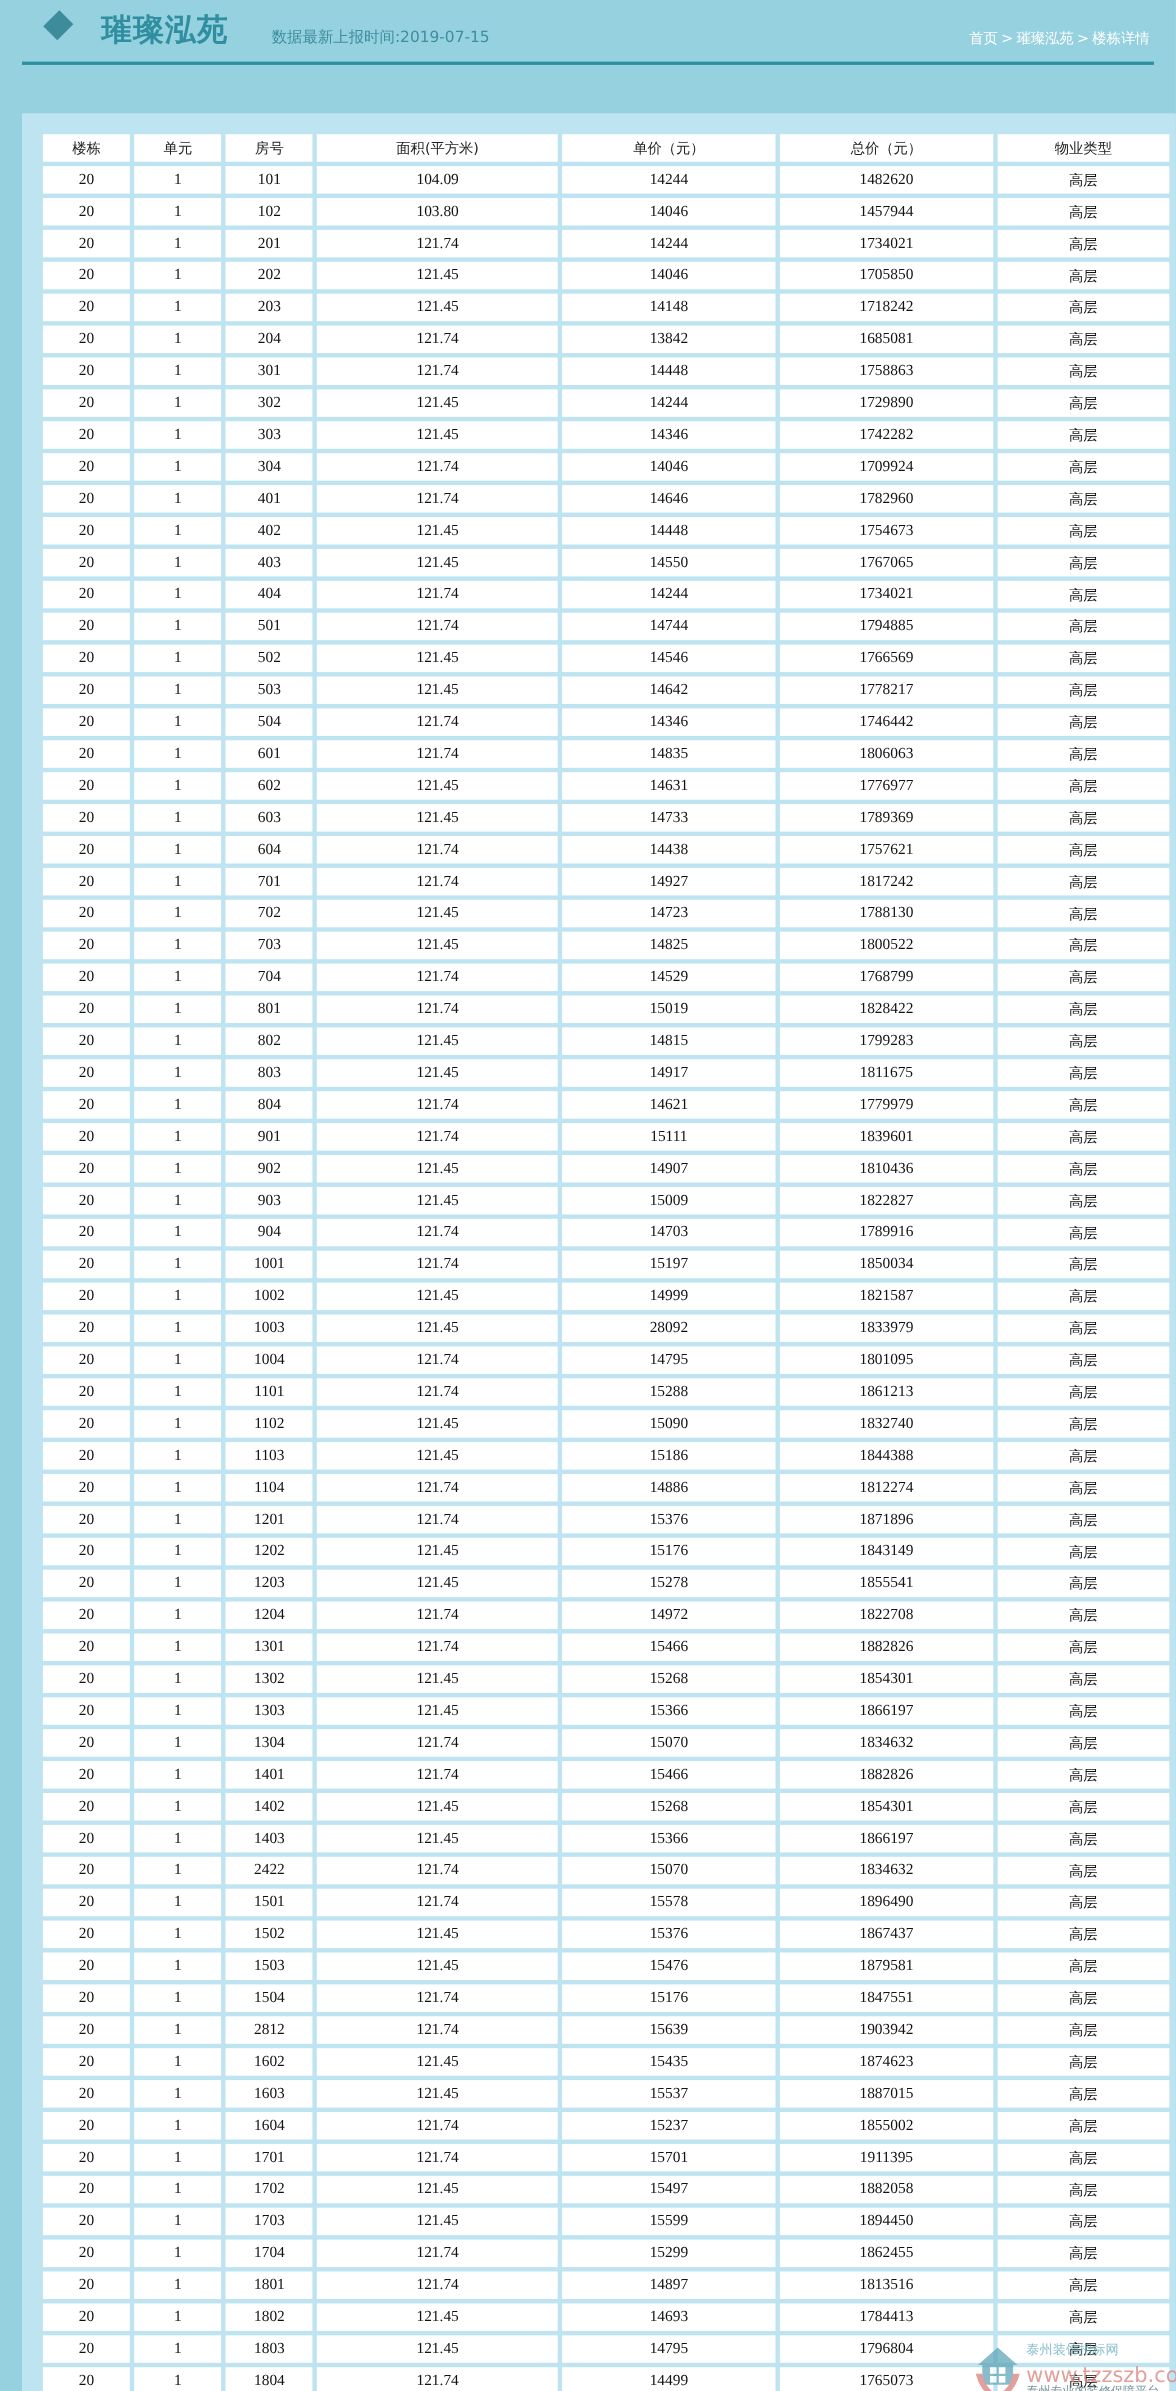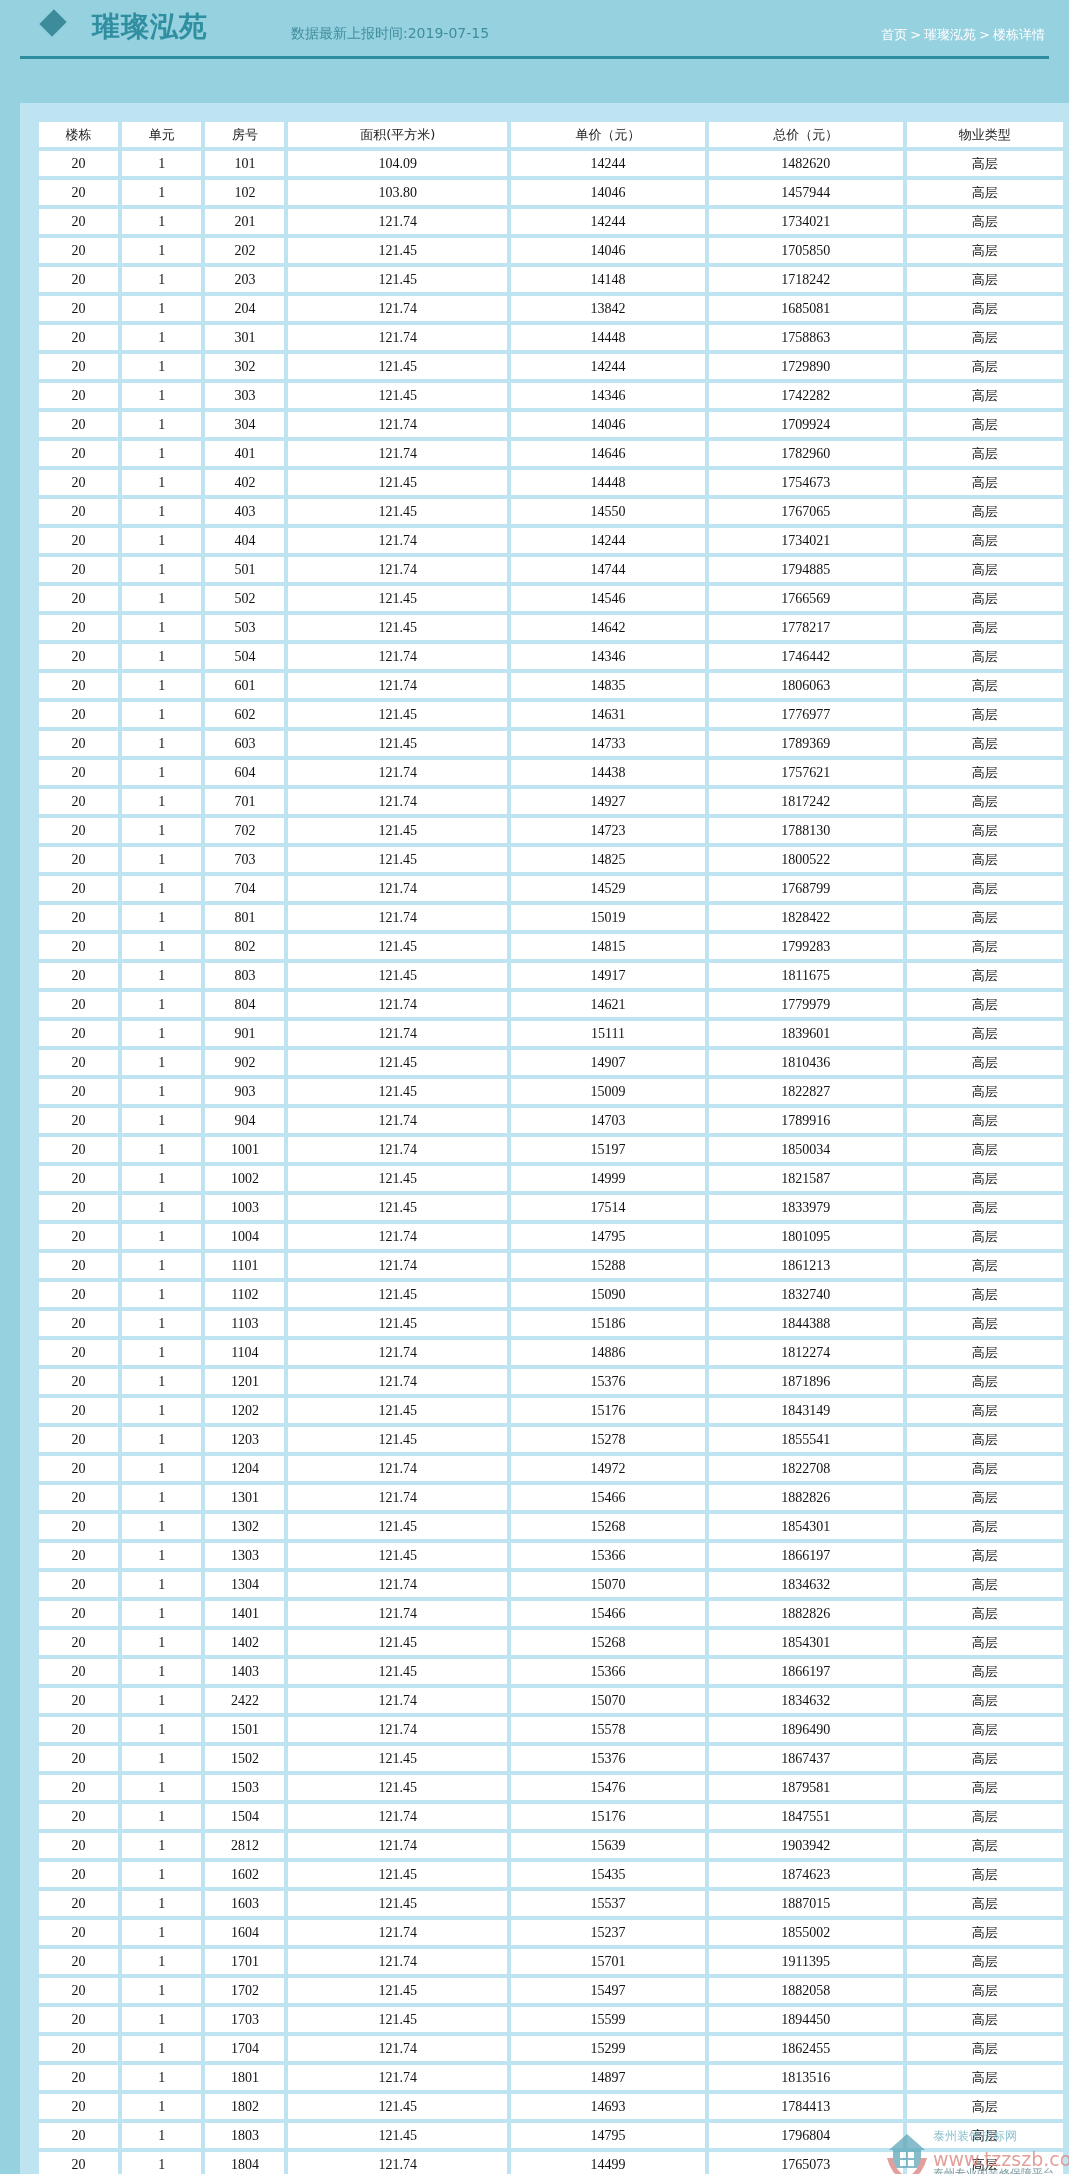--- a/index.html
+++ b/index.html
@@ -22,21 +22,21 @@
     background: #3d8c9c;
     transform: rotate(45deg) scaleY(1.15);
   }
   .title {
     position: absolute; left: 72px; top: 8px;
     font-size: 28px; font-weight: bold; color: #2f8fa1;
     letter-spacing: 1px;
   }
   .subtitle {
     position: absolute; left: 227px; top: 25px;
-    font-size: 14px; color: #3f8e9d; margin-left: 44px;
+    font-size: 14px; color: #3f8e9d;
   }
   .breadcrumb {
     position: absolute; right: 4px; top: 26px;
     font-size: 13px; color: #ffffff;
   }
   .breadcrumb span { cursor: pointer; }
   .breadcrumb .sep { margin: 0 3px; cursor: default; }
   .table-wrap {
     margin: 44px 14px 0 20px;
     background: #bde4f0;
@@ -428,21 +428,21 @@
           <td>121.45</td>
           <td>14999</td>
           <td>1821587</td>
           <td class="type">高层</td>
         </tr>
         <tr>
           <td>20</td>
           <td>1</td>
           <td>1003</td>
           <td>121.45</td>
-          <td>17514</td>
+          <td>28092</td>
           <td>1833979</td>
           <td class="type">高层</td>
         </tr>
         <tr>
           <td>20</td>
           <td>1</td>
           <td>1004</td>
           <td>121.74</td>
           <td>14795</td>
           <td>1801095</td>

